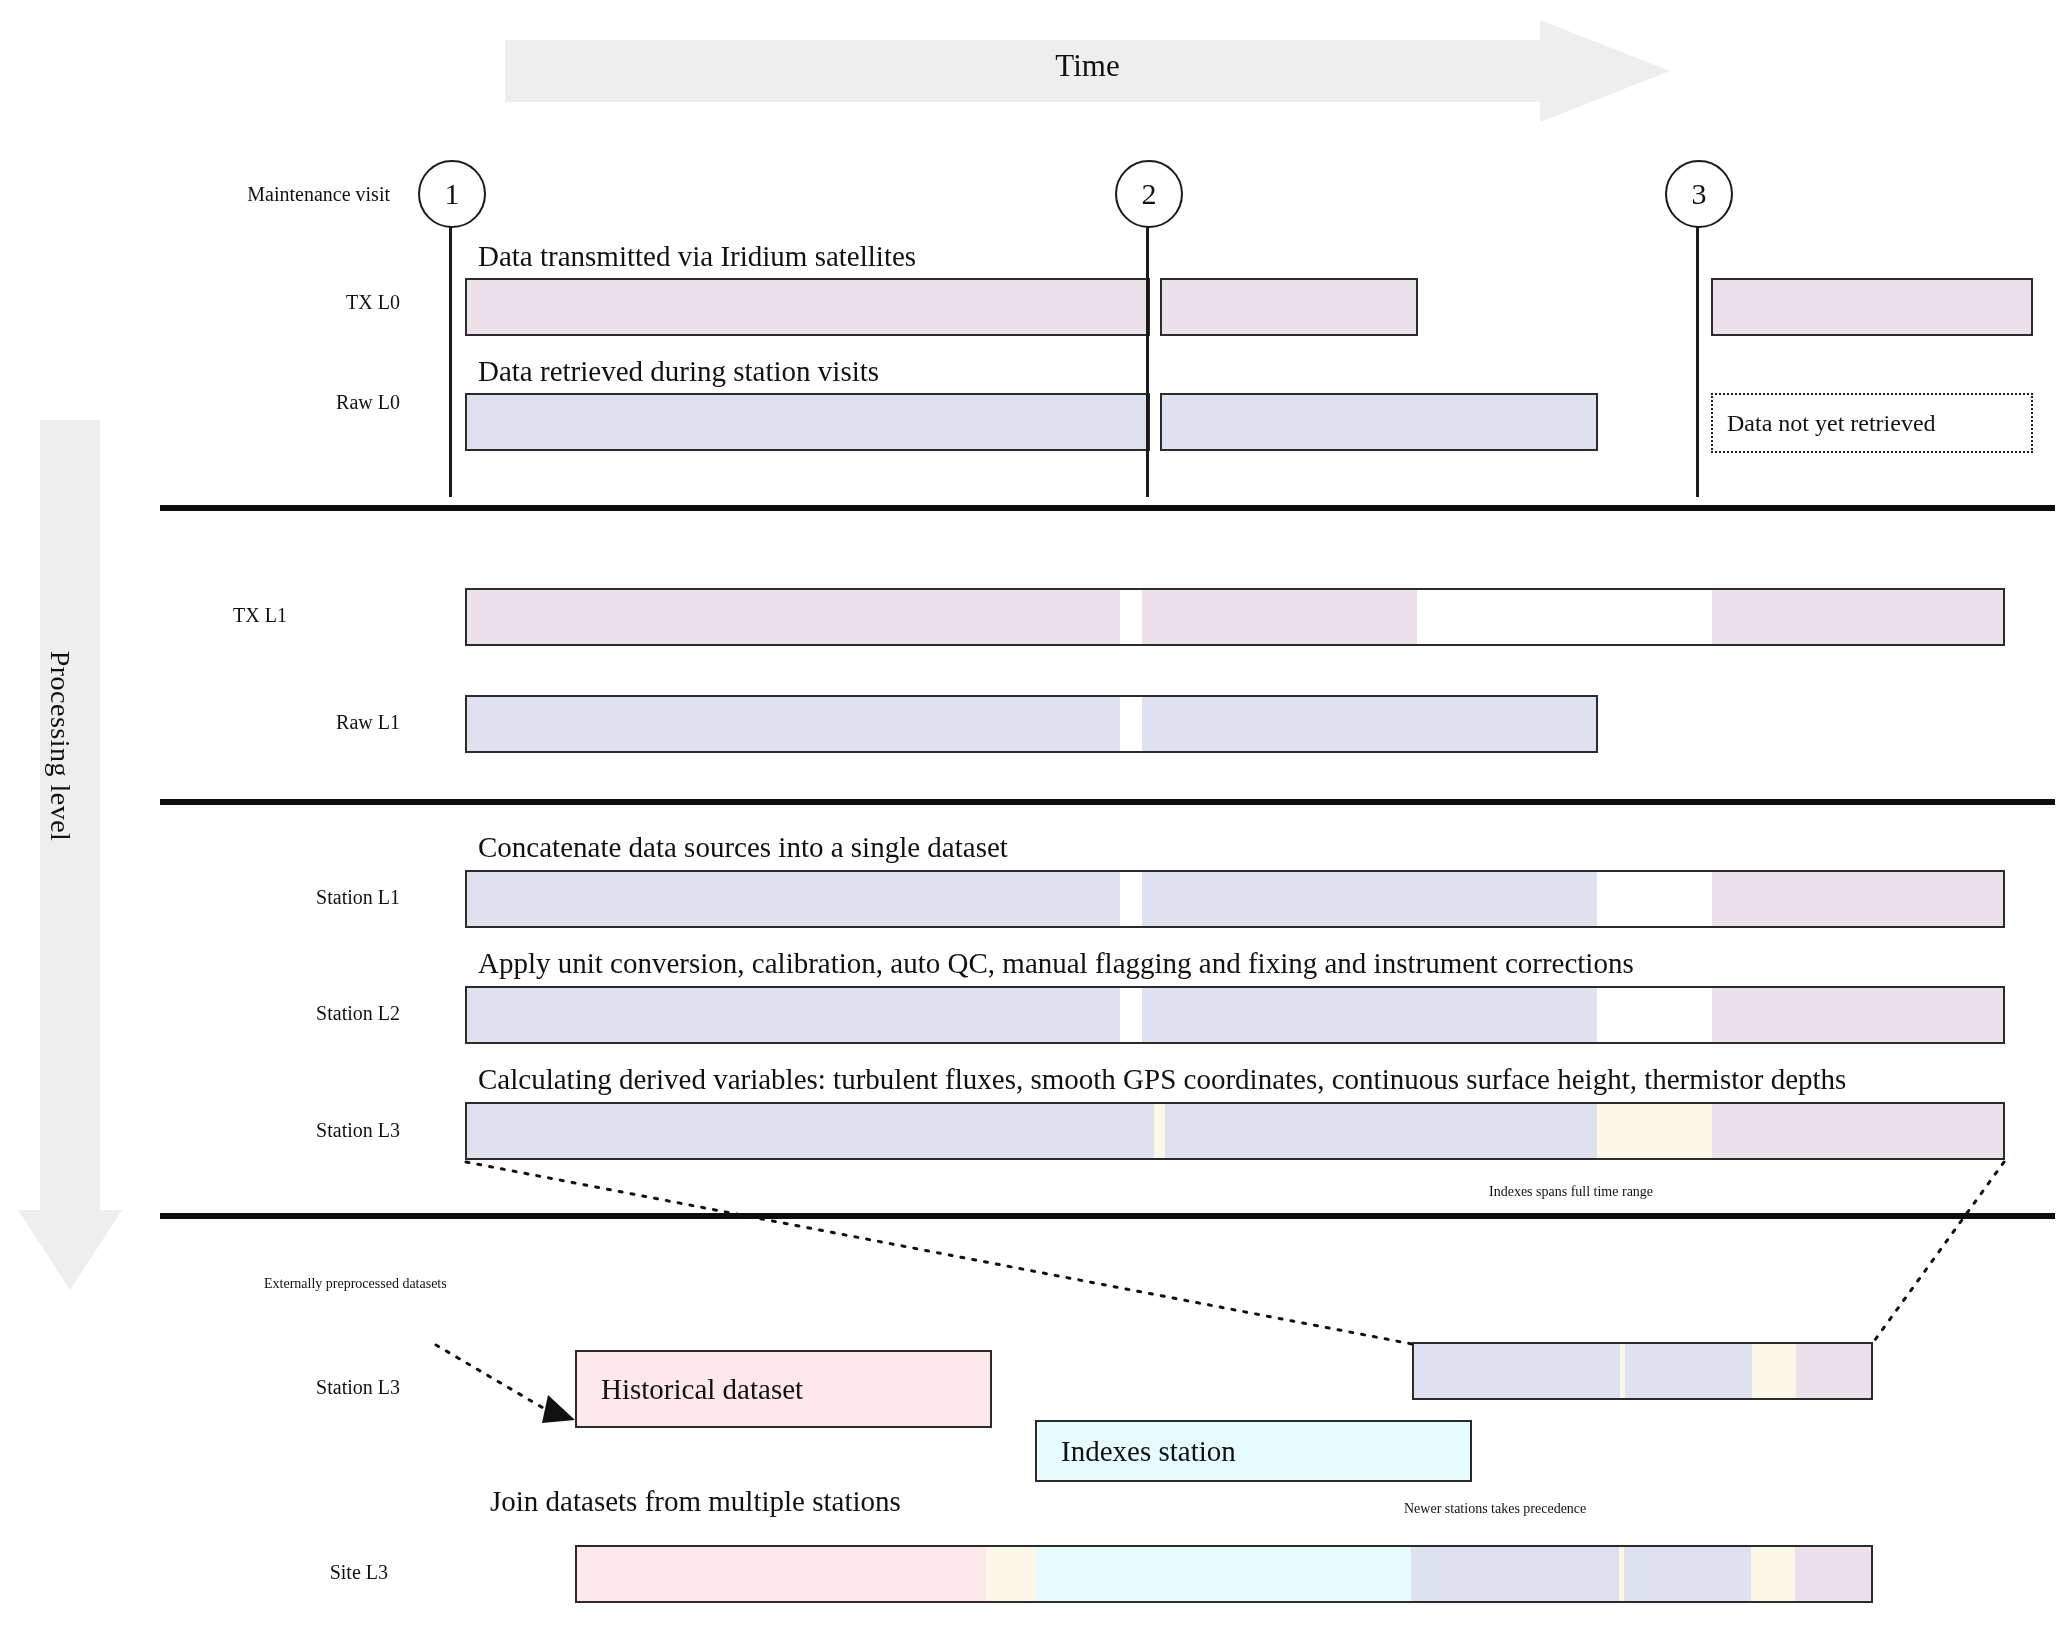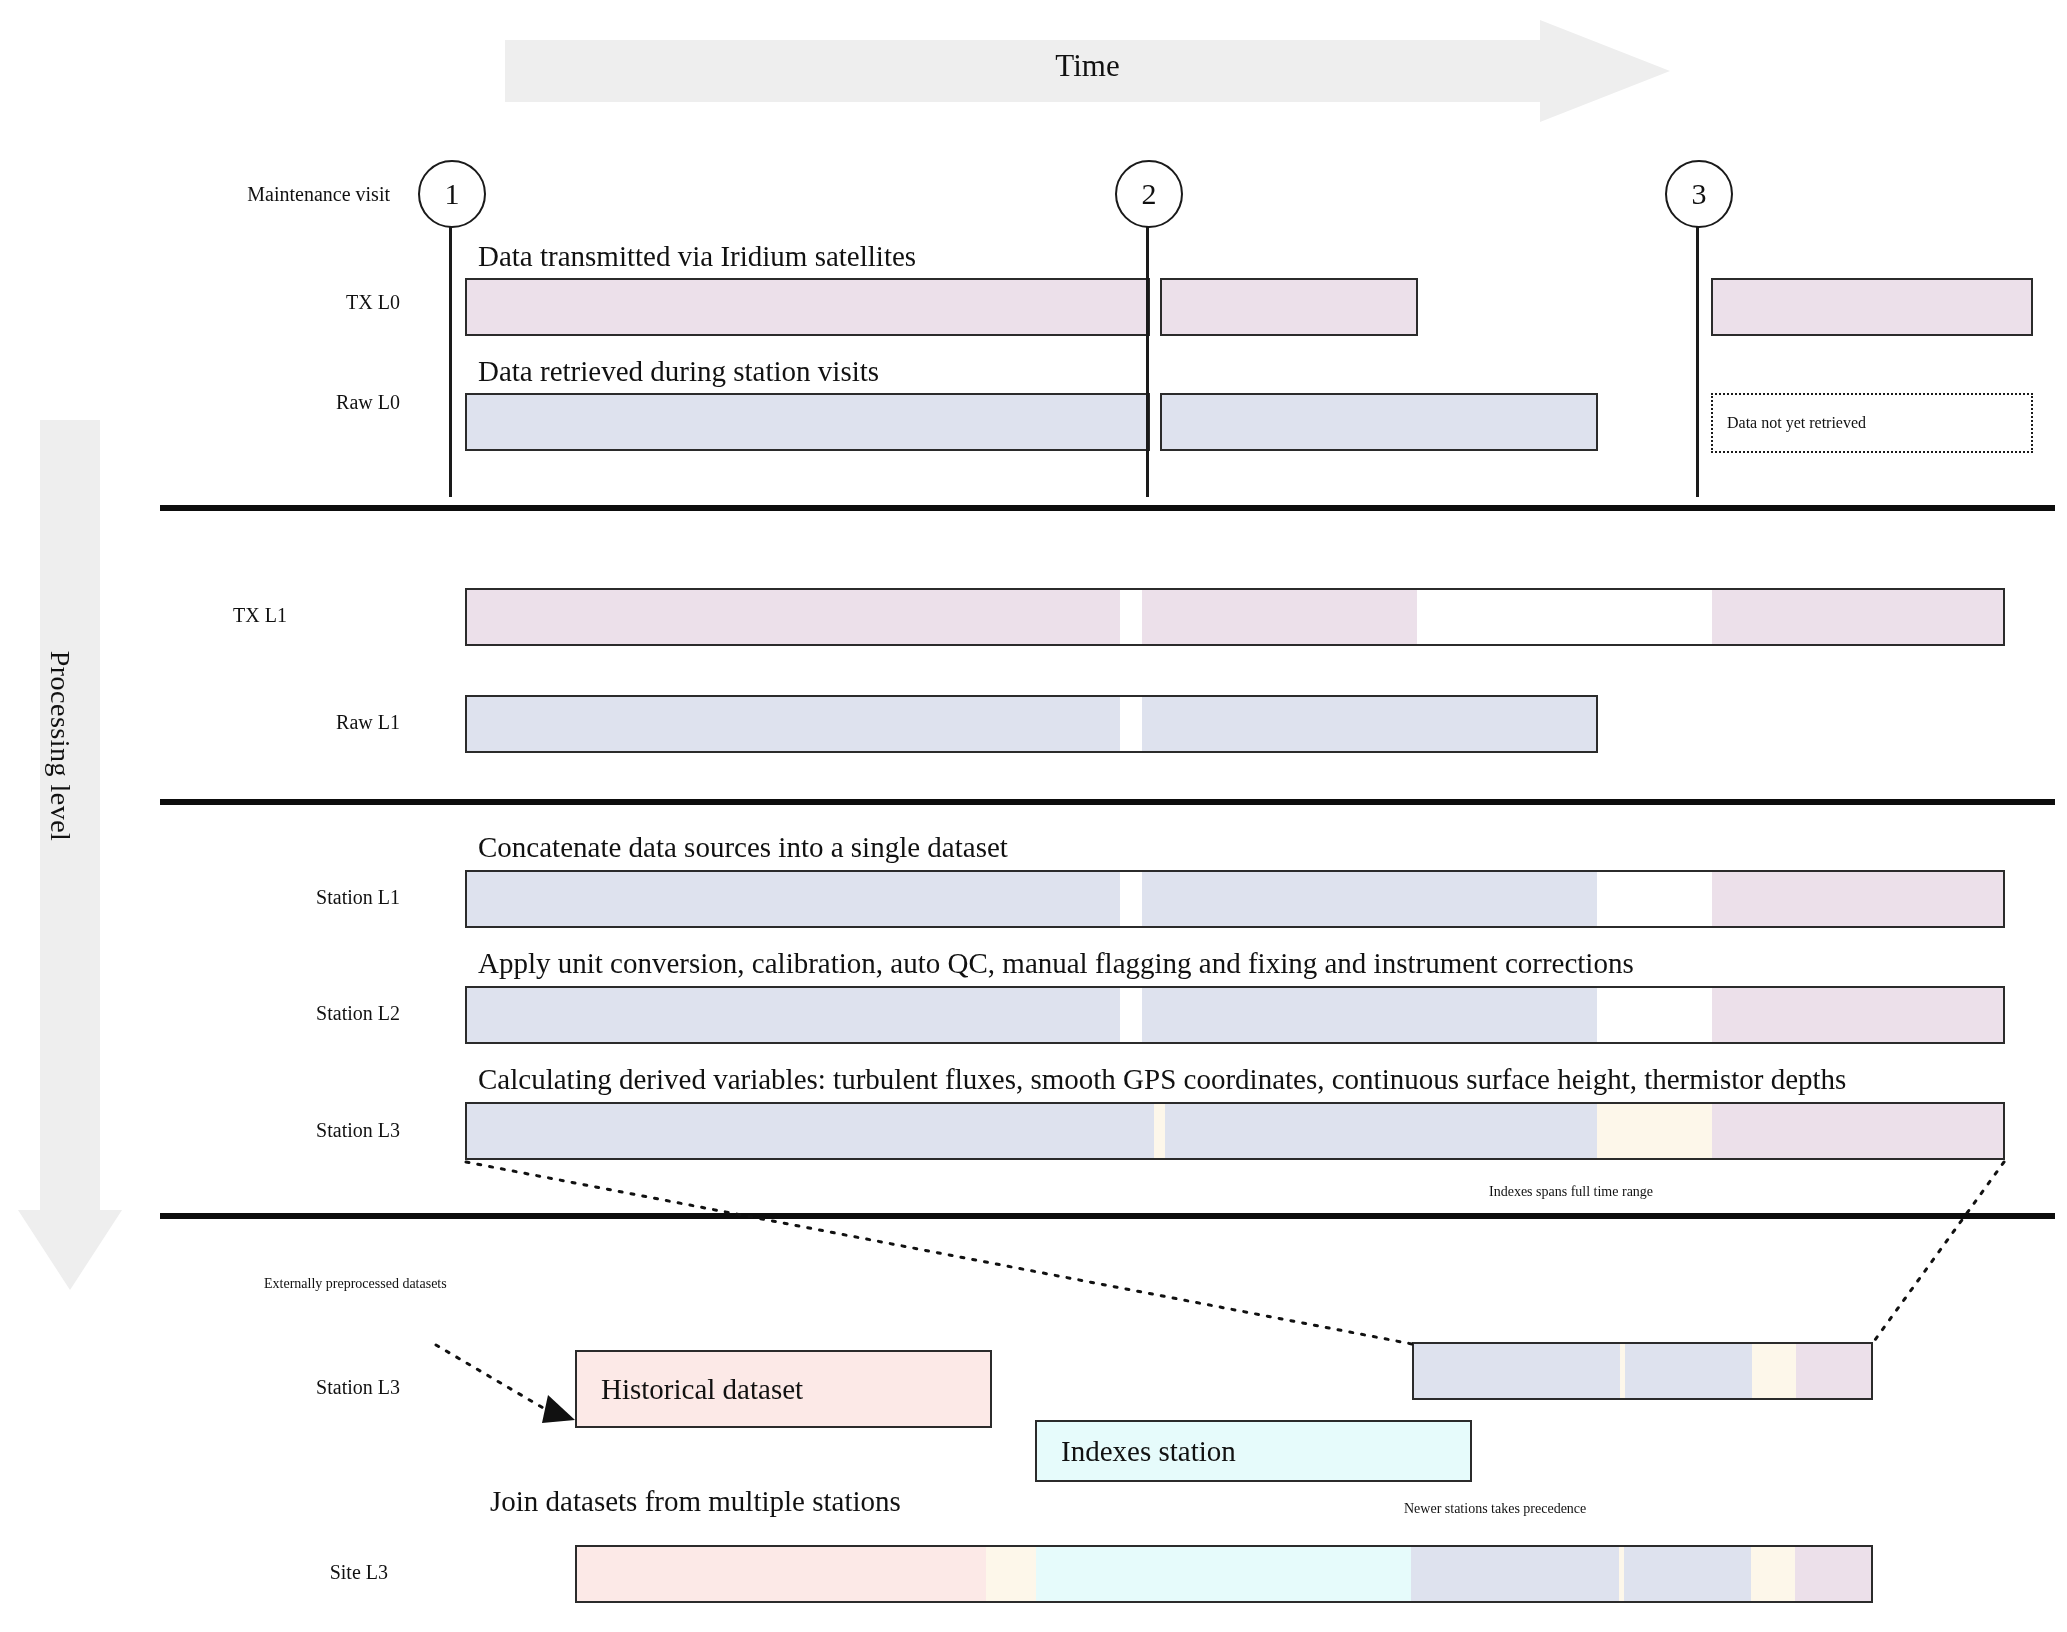--- a/index.html
+++ b/index.html
@@ -35,21 +35,21 @@
   .caption.tiny{font-size:14px;}
 
   
   .bar{
     border:2.5px solid #2b2b2b;box-sizing:border-box;
     display:flex;overflow:hidden;
   }
   .seg{height:100%;}
   .bar-dotted{
     border:2.5px dotted #1a1a1a;box-sizing:border-box;background:#fff;
-    display:flex;align-items:center;padding-left:14px;font-size:16px;
+    display:flex;align-items:center;padding-left:14px;font-size:24px;
   }
   .labelled-box{
     border:2.5px solid #2b2b2b;box-sizing:border-box;display:flex;align-items:center;
     padding-left:24px;font-size:29px;
   }
 
   
   .sep{background:#0d0d0d;height:6px;}
 
   

